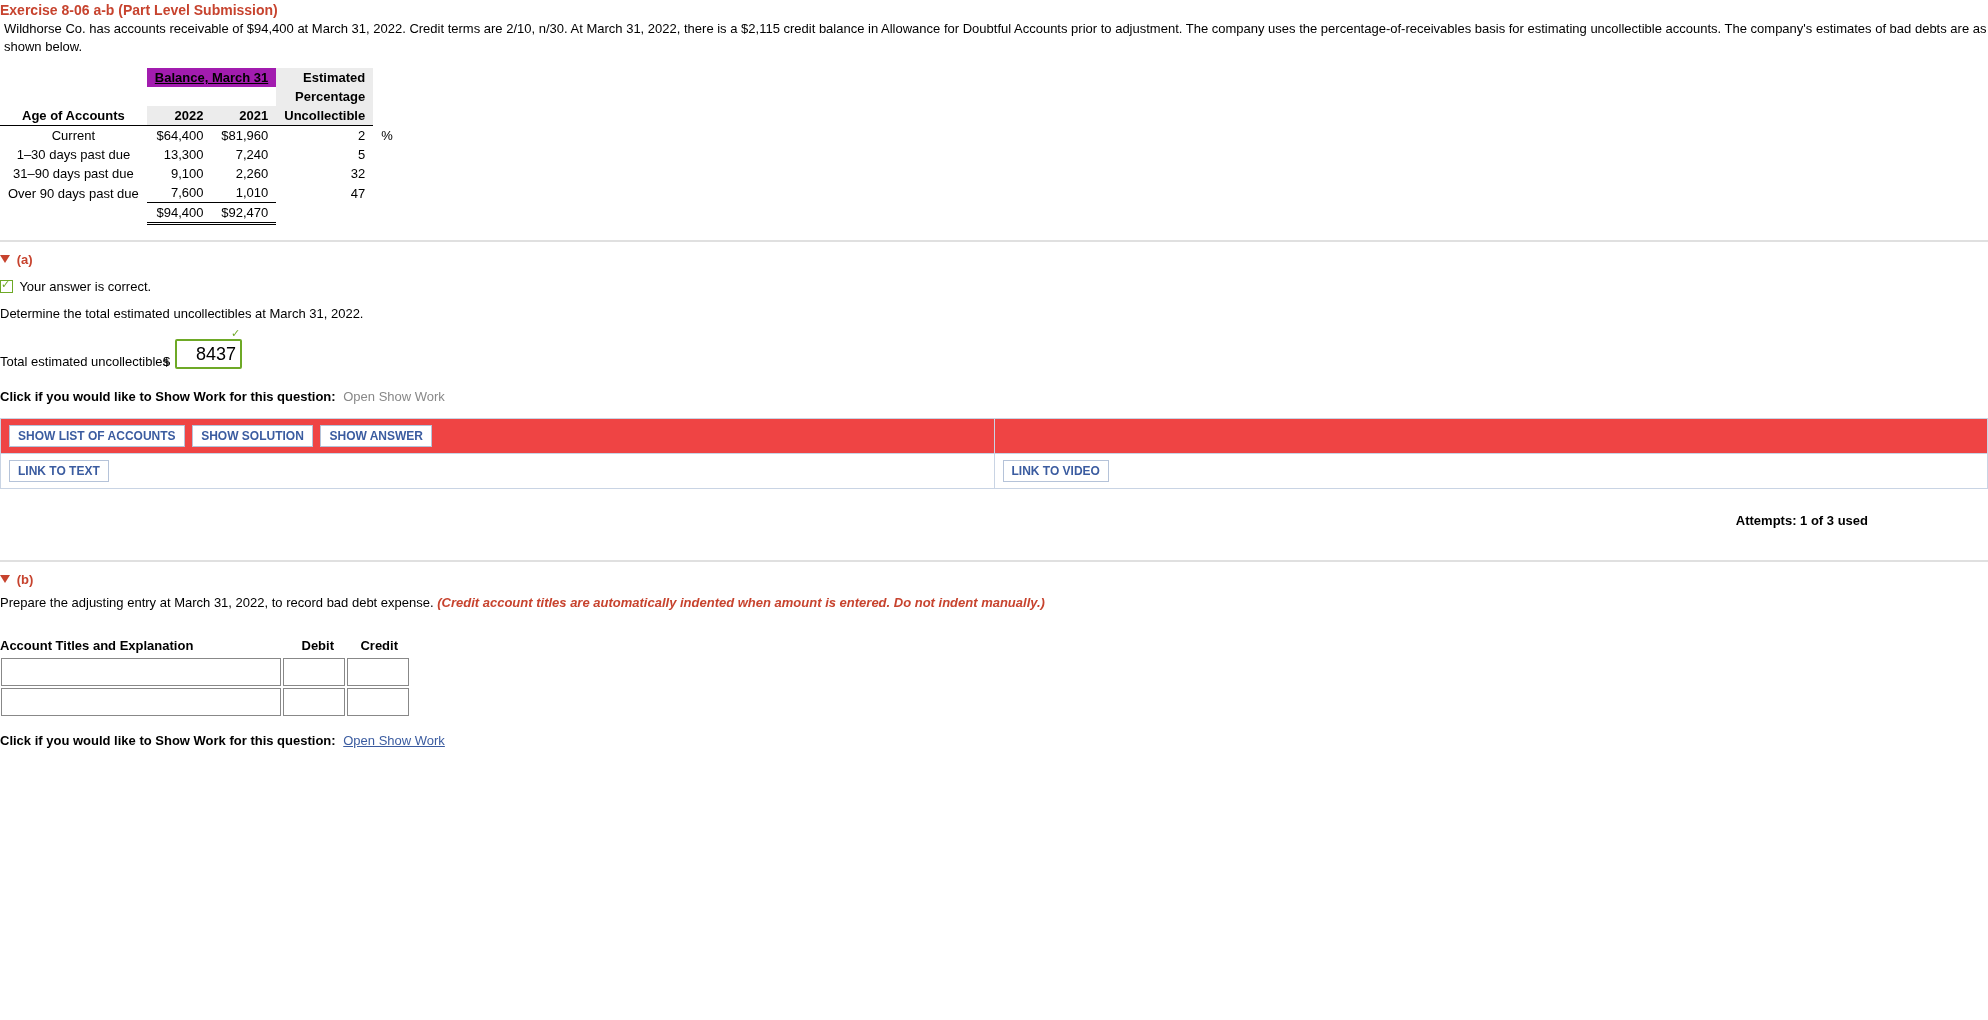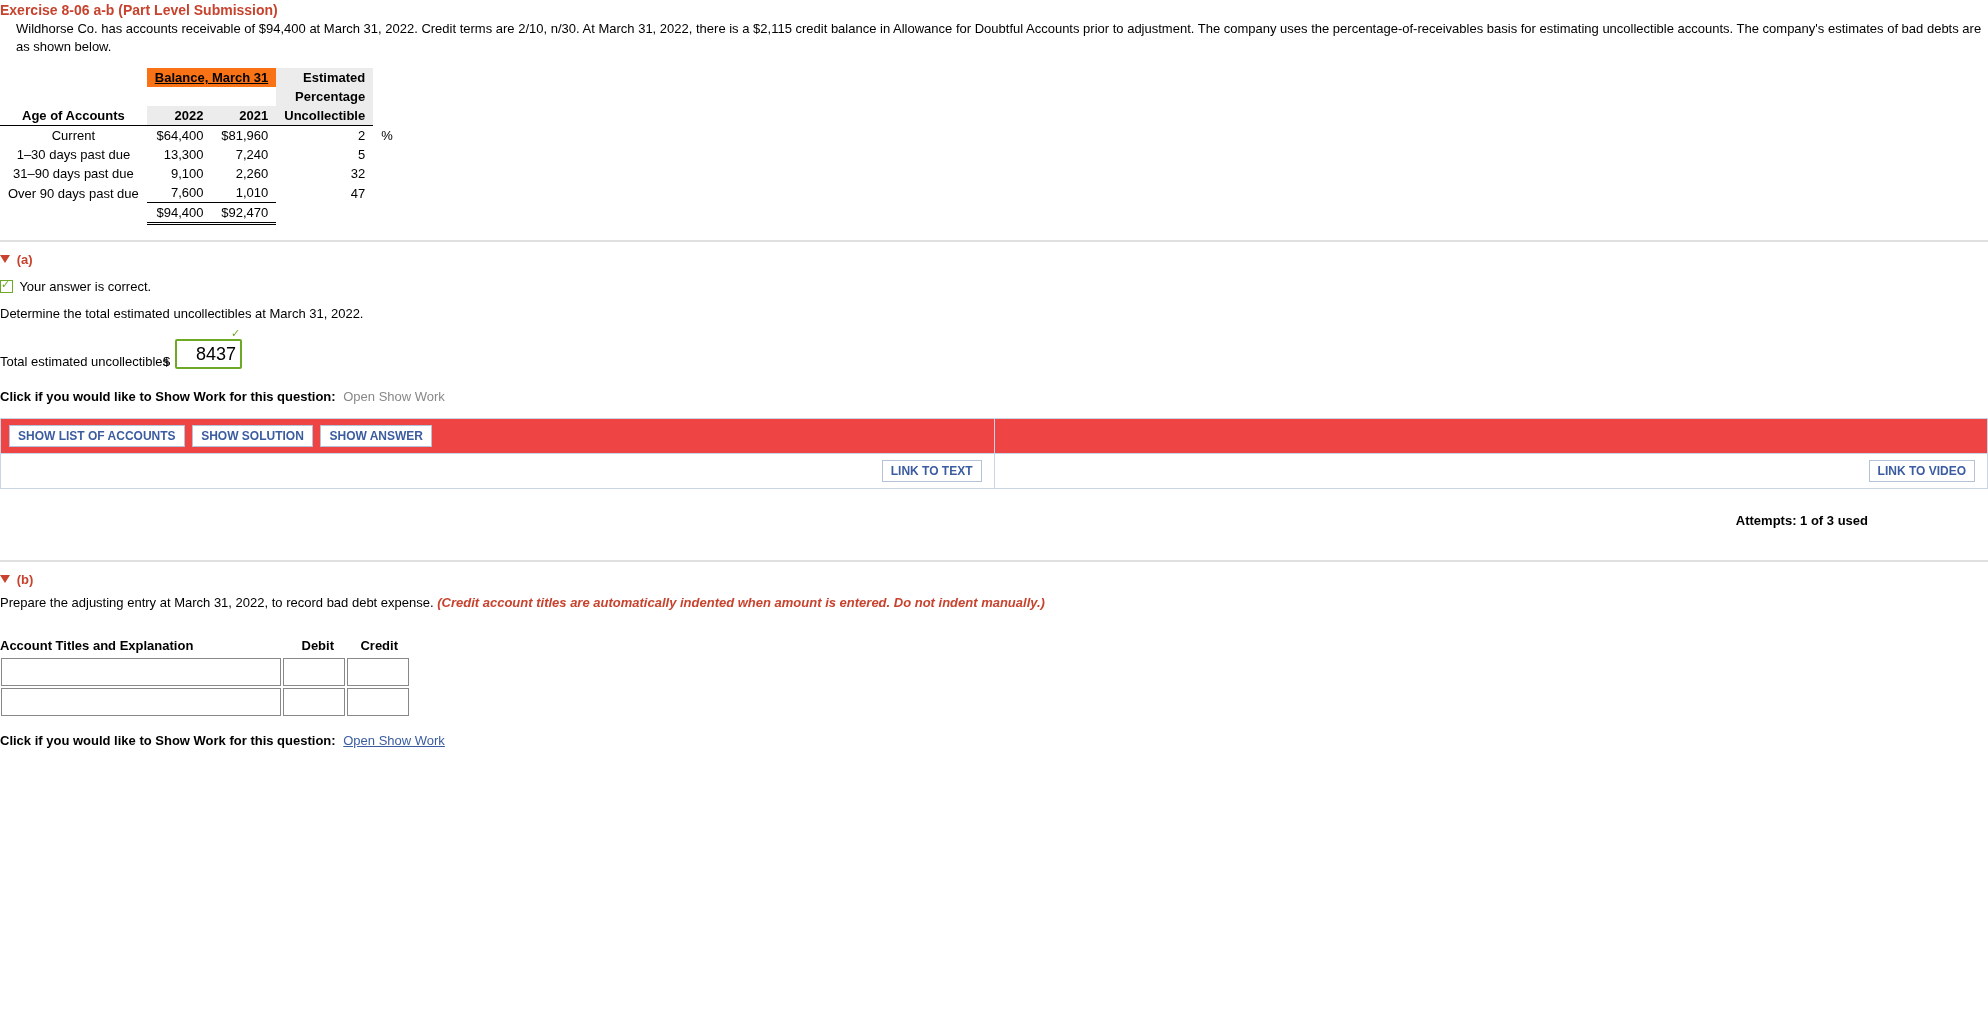--- a/index.html
+++ b/index.html
@@ -10,41 +10,41 @@
     padding: 0;
     width: 1988px;
   }
   .title {
     color: #c7432e;
     font-weight: bold;
     font-size: 14px;
     padding-top: 2px;
   }
   .problem-text {
-    padding: 2px 0 12px 16px;
+    padding: 2px 0 12px 4px;
     line-height: 1.4;
   }
   .data-table {
     border-collapse: collapse;
     margin-bottom: 15px;
   }
   .data-table th, .data-table td {
     padding: 2px 8px;
     text-align: right;
     font-size: 13px;
   }
   .data-table .left {
     text-align: center;
   }
   .col-age {
     border-bottom: 1px solid #000;
   }
   .balance-hdr {
     text-decoration: underline;
-    background: #f97316;
+    background: #a21caf;
     text-align: center;
     margin-top: 23px;
   }
   .year-hdr {
     border-bottom: 1px solid #000;
     background: #ececec;
   }
   .pct-hdr {
     background: #ececec;
     text-align: center;
@@ -157,21 +157,20 @@
   .action-bar-2 {
     border: 1px solid #c9d4e4;
     border-top: none;
     display: flex;
     margin-bottom: 10px;
   }
   .action-bar-2 .col {
     flex: 1;
     padding: 6px 8px;
     border-right: 1px solid #c9d4e4;
-    text-align: right;
   }
   .action-bar-2 .col:last-child { border-right: none; text-decoration: underline; }
   .action-btn {
     display: inline-block;
     border: 1px solid #b5c3d9;
     background: #fff;
     color: #3b5ca0;
     font-weight: bold;
     font-size: 12px;
     padding: 3px 8px;

